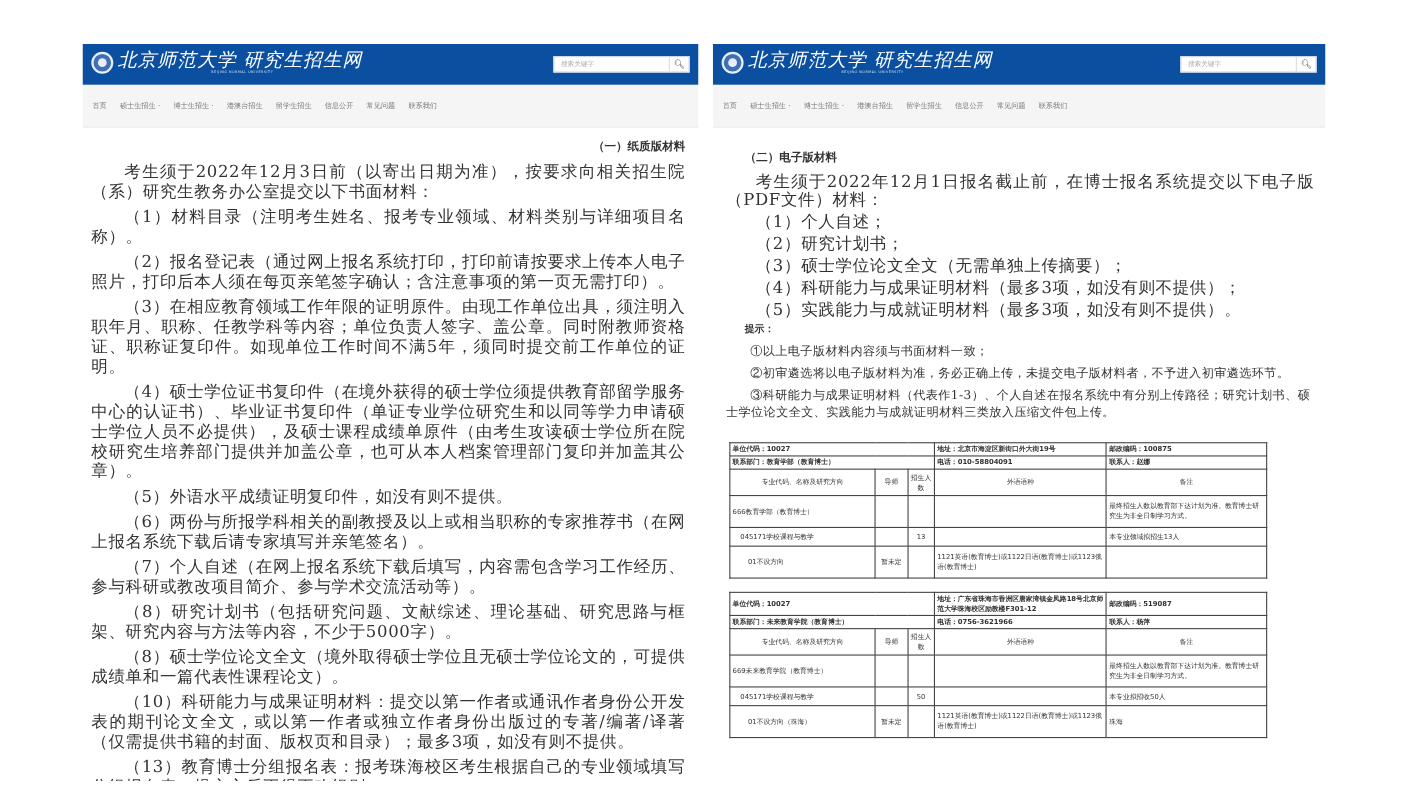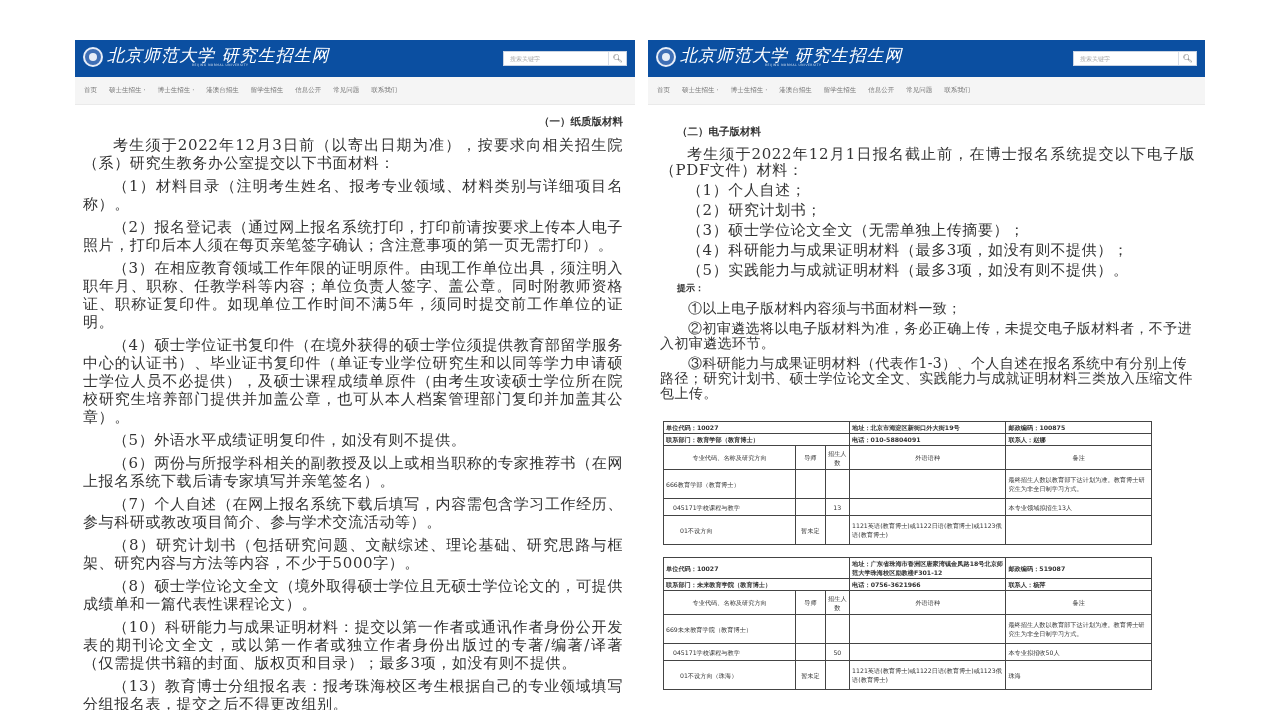--- a/index.html
+++ b/index.html
@@ -16,34 +16,34 @@
   .logo-emblem::after { content: ""; position: absolute; left: 4px; top: 4px; width: 8px; height: 8px; border-radius: 50%; background: #e8eef8; }
   .logo-text { display: flex; flex-direction: column; line-height: 1; align-items: center; }
   .logo-main { font-family: "DejaVu Serif", "Liberation Serif", serif; font-size: 17px; font-style: italic; letter-spacing: 1px; white-space: nowrap; }
   .logo-sub { font-size: 3px; letter-spacing: 0.5px; opacity: 0.8; margin-left: 4px; }
 
   .search { position: absolute; right: 8px; top: 11px; width: 124px; height: 15px; background: #fff; border: 1px solid #c9d3e2; display: flex; }
   .search-input { flex: 1; border: none; outline: none; font-size: 6px; padding-left: 6px; color: #999; font-family: "DejaVu Sans", sans-serif; background: transparent; }
   .search-input::placeholder { color: #aaa; }
   .search-btn { width: 18px; border-left: 1px solid #d7dde6; display: flex; align-items: center; justify-content: center; font-size: 8px; color: #333; cursor: pointer; }
 
-  .nav { height: 28px; background: #f5f5f5; border-bottom: 1px solid #eaeaea; display: flex; align-items: center; padding-left: 9px; }
+  .nav { height: 39px; background: #f5f5f5; border-bottom: 1px solid #eaeaea; display: flex; align-items: center; padding-left: 9px; }
   .nav-item { font-size: 6.5px; color: #777; margin-right: 12px; white-space: nowrap; cursor: pointer; }
 
   .content { padding: 0 10px; font-family: "DejaVu Serif", "Liberation Serif", serif; color: #333; }
   .left .content { padding-top: 10px; padding-left: 8px; padding-right: 12px; }
   .right .content { padding-top: 20px; padding-left: 12px; padding-right: 10px; }
   .h { font-size: 10.5px; font-weight: bold; margin-bottom: 7px; }
   .left .h { padding-left: 33px; text-align: right; }
   .right .h { padding-left: 17px; }
   .p { font-size: 15px; line-height: 18px; margin-bottom: 5px; text-indent: 2em; letter-spacing: 0.6px; text-align: justify; }
   .right .p { margin-bottom: 4px; line-height: 16px; }
   .right .plain { text-indent: 1.8em; }
   .tips-label { font-size: 9px; font-weight: bold; padding-left: 17px; margin: 1px 0 6px; }
-  .tip { font-size: 14px; line-height: 15px; margin-bottom: 5px; text-indent: 2em; letter-spacing: 0.4px; }
+  .tip { font-size: 11px; line-height: 15px; margin-bottom: 5px; text-indent: 2em; letter-spacing: 0.4px; }
 
   table.enroll { border-collapse: collapse; width: 489px; margin-left: 3px; font-family: "DejaVu Sans", "Liberation Sans", sans-serif; font-size: 6.2px; color: #333; }
   table.enroll td { border: 1px solid #444; padding: 1px 2px; vertical-align: middle; line-height: 9px; }
   table.enroll td.b { font-weight: bold; }
   table.enroll td.c { text-align: center; }
   table.enroll tr.hdr td { height: 24px; }
   table.enroll tr.r1 td { height: 29px; }
   table.enroll tr.r2 td { height: 17px; }
   table.enroll tr.r3 td { height: 29px; }
   .ind1 { padding-left: 9px !important; }

